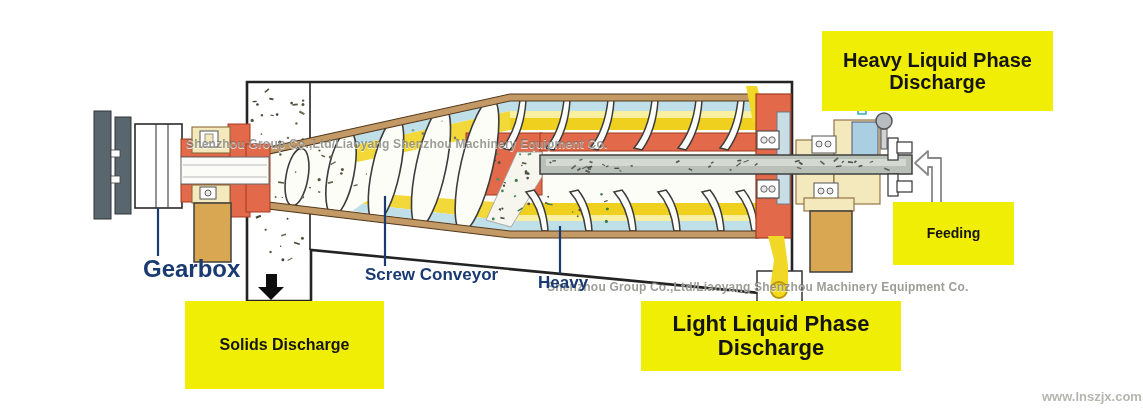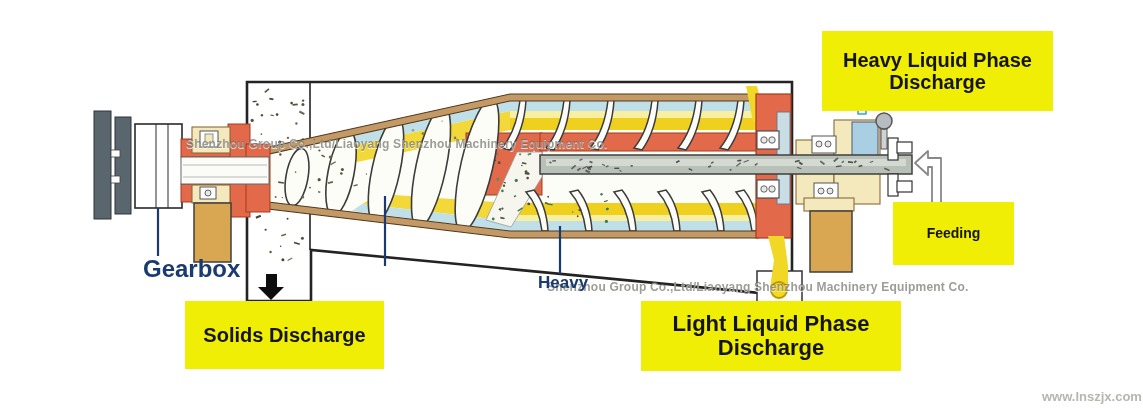--- a/index.html
+++ b/index.html
@@ -344,28 +344,29 @@
     <line x1="158" y1="208" x2="158" y2="256"></line>
     <line x1="385" y1="196" x2="385" y2="266"></line>
     <line x1="560" y1="226" x2="560" y2="274"></line>
   </g>
 </svg>
 
 <div class="ann" style="left:822px;top:31px;width:231px;height:80px;font-size:20px;">Heavy Liquid Phase Discharge</div>
 
 <div class="ann" style="left:893px;top:202px;width:121px;height:63px;font-size:14px;">Feeding</div>
 
-<div class="ann" style="left:185px;top:301px;width:199px;height:68px;font-size:20px;">Solids Discharge</div>
+<div class="ann" style="left:185px;top:301px;width:199px;height:88px;font-size:16px;">Solids Discharge</div>
 
 <div class="ann" style="left:641px;top:301px;width:260px;height:70px;font-size:22px;">Light Liquid Phase Discharge</div>
 
 <div class="wm" style="left:186px;top:137px;">Shenzhou Group Co.,Ltd/Liaoyang Shenzhou Machinery Equipment Co.</div>
 
 <div class="wm" style="left:547px;top:280px;">Shenzhou Group Co.,Ltd/Liaoyang Shenzhou Machinery Equipment Co.</div>
 
 <div class="callout" style="left:102px;top:255px;font-size:24px;margin-left:41px;">Gearbox</div>
 
+<div class="callout" style="left:365px;top:265px;">Screw Conveyor</div>
 
 <div class="callout" style="left:538px;top:273px;">Heavy</div>
 
 <div class="site" style="left:1042px;top:389px;">www.lnszjx.com</div>
 
 </div>
 
 </body></html>

